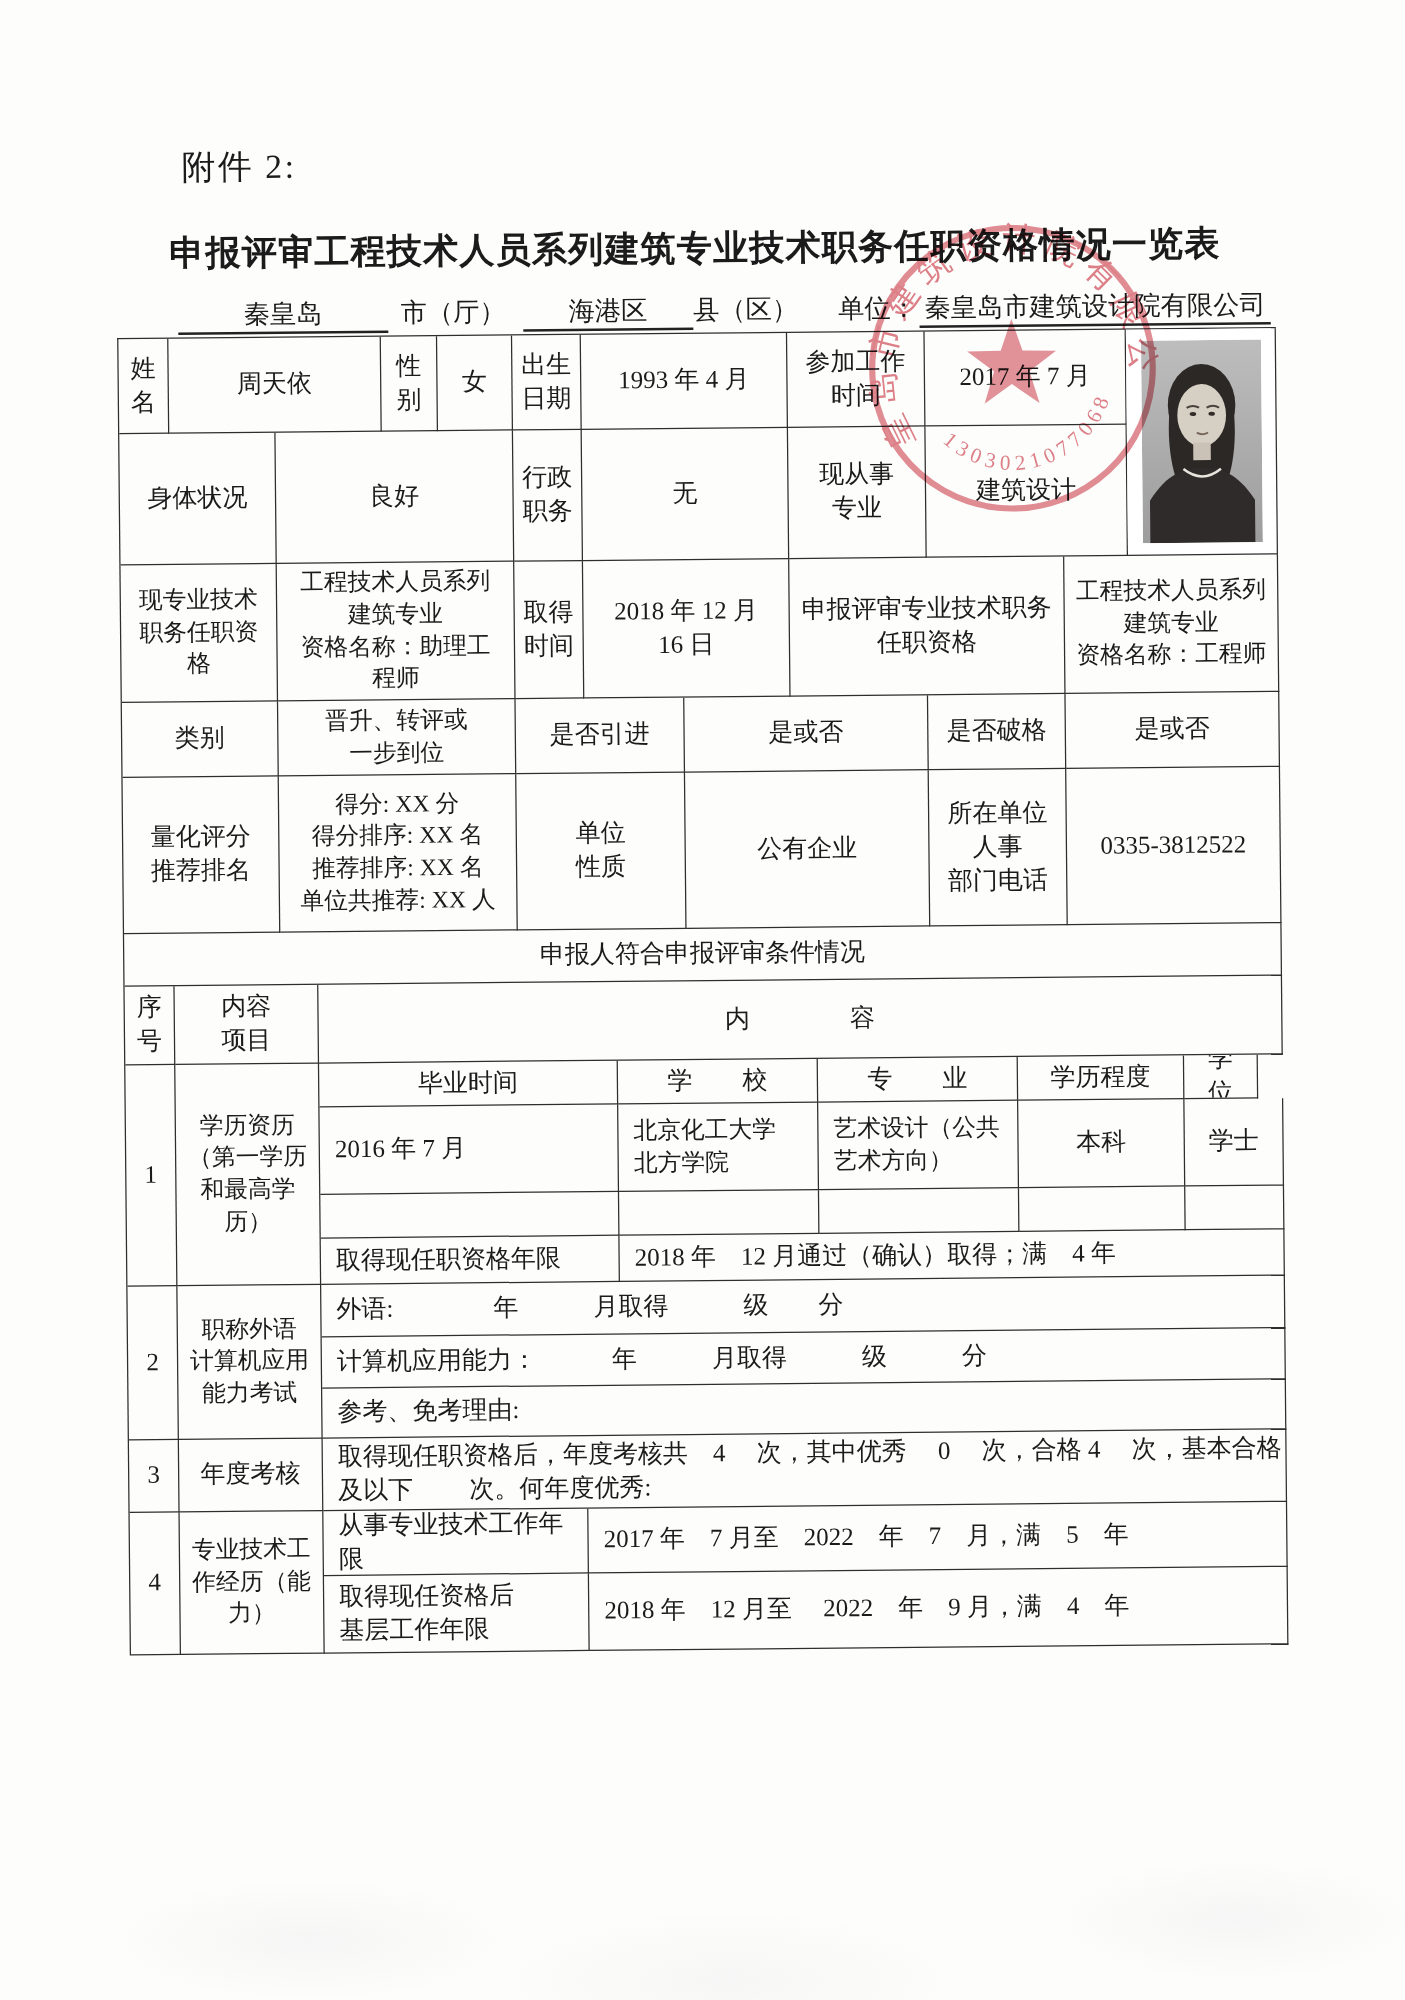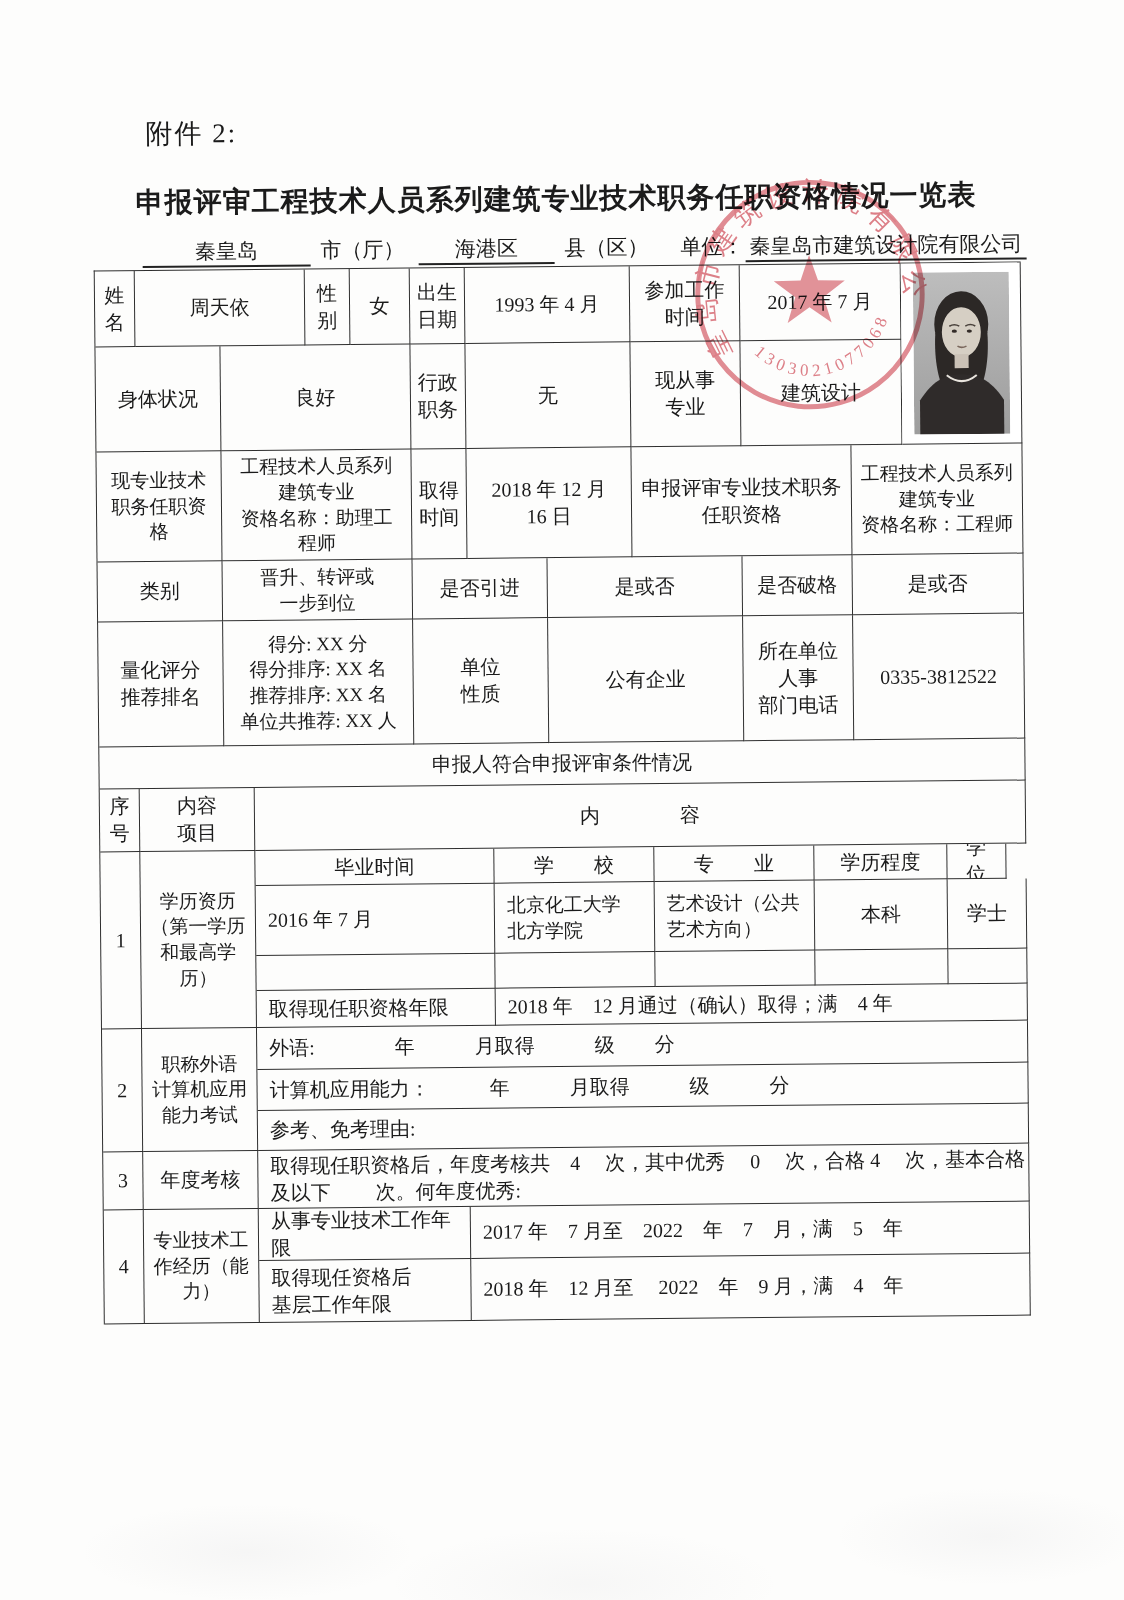--- a/index.html
+++ b/index.html
@@ -20,21 +20,21 @@
   }
   .content{position:absolute;inset:0;transform:rotate(-0.55deg);transform-origin:562px 820px;}
   .attachment{position:absolute;left:152px;top:112px;font-size:27px;letter-spacing:2px;}
   .title{position:absolute;left:0;top:180px;width:1124px;text-align:center;
          font-size:28px;font-weight:600;letter-spacing:1px;}
   .filing{position:absolute;left:148px;top:234px;font-size:21px;display:flex;align-items:baseline;white-space:pre;}
   .u{border-bottom:2px solid #222;display:inline-block;text-align:center;}
   .w1{min-width:168px;}
   .w2{min-width:136px;}
   .w3{min-width:214px;padding:0 4px;}
-  .gap1{margin-left:10px;} .gap2{margin-left:14px;} .gap3{margin-left:10px;} .gap4{margin-left:32px;} .gap5{margin-left:2px;}
+  .gap1{margin-left:10px;} .gap2{margin-left:14px;} .gap3{} .gap4{margin-left:32px;} .gap5{margin-left:2px;}
 
   .tbl{position:absolute;left:99px;top:266px;width:926px;
        border-top:1.7px solid #2e2e2e;border-left:1.7px solid #2e2e2e;
        font-size:20px;line-height:1.35;}
   .row{display:flex;}
   .col{display:flex;flex-direction:column;}
   .cell{
     box-sizing:border-box;
     border-right:1.7px solid #2e2e2e;border-bottom:1.7px solid #2e2e2e;
     display:flex;align-items:center;justify-content:center;

